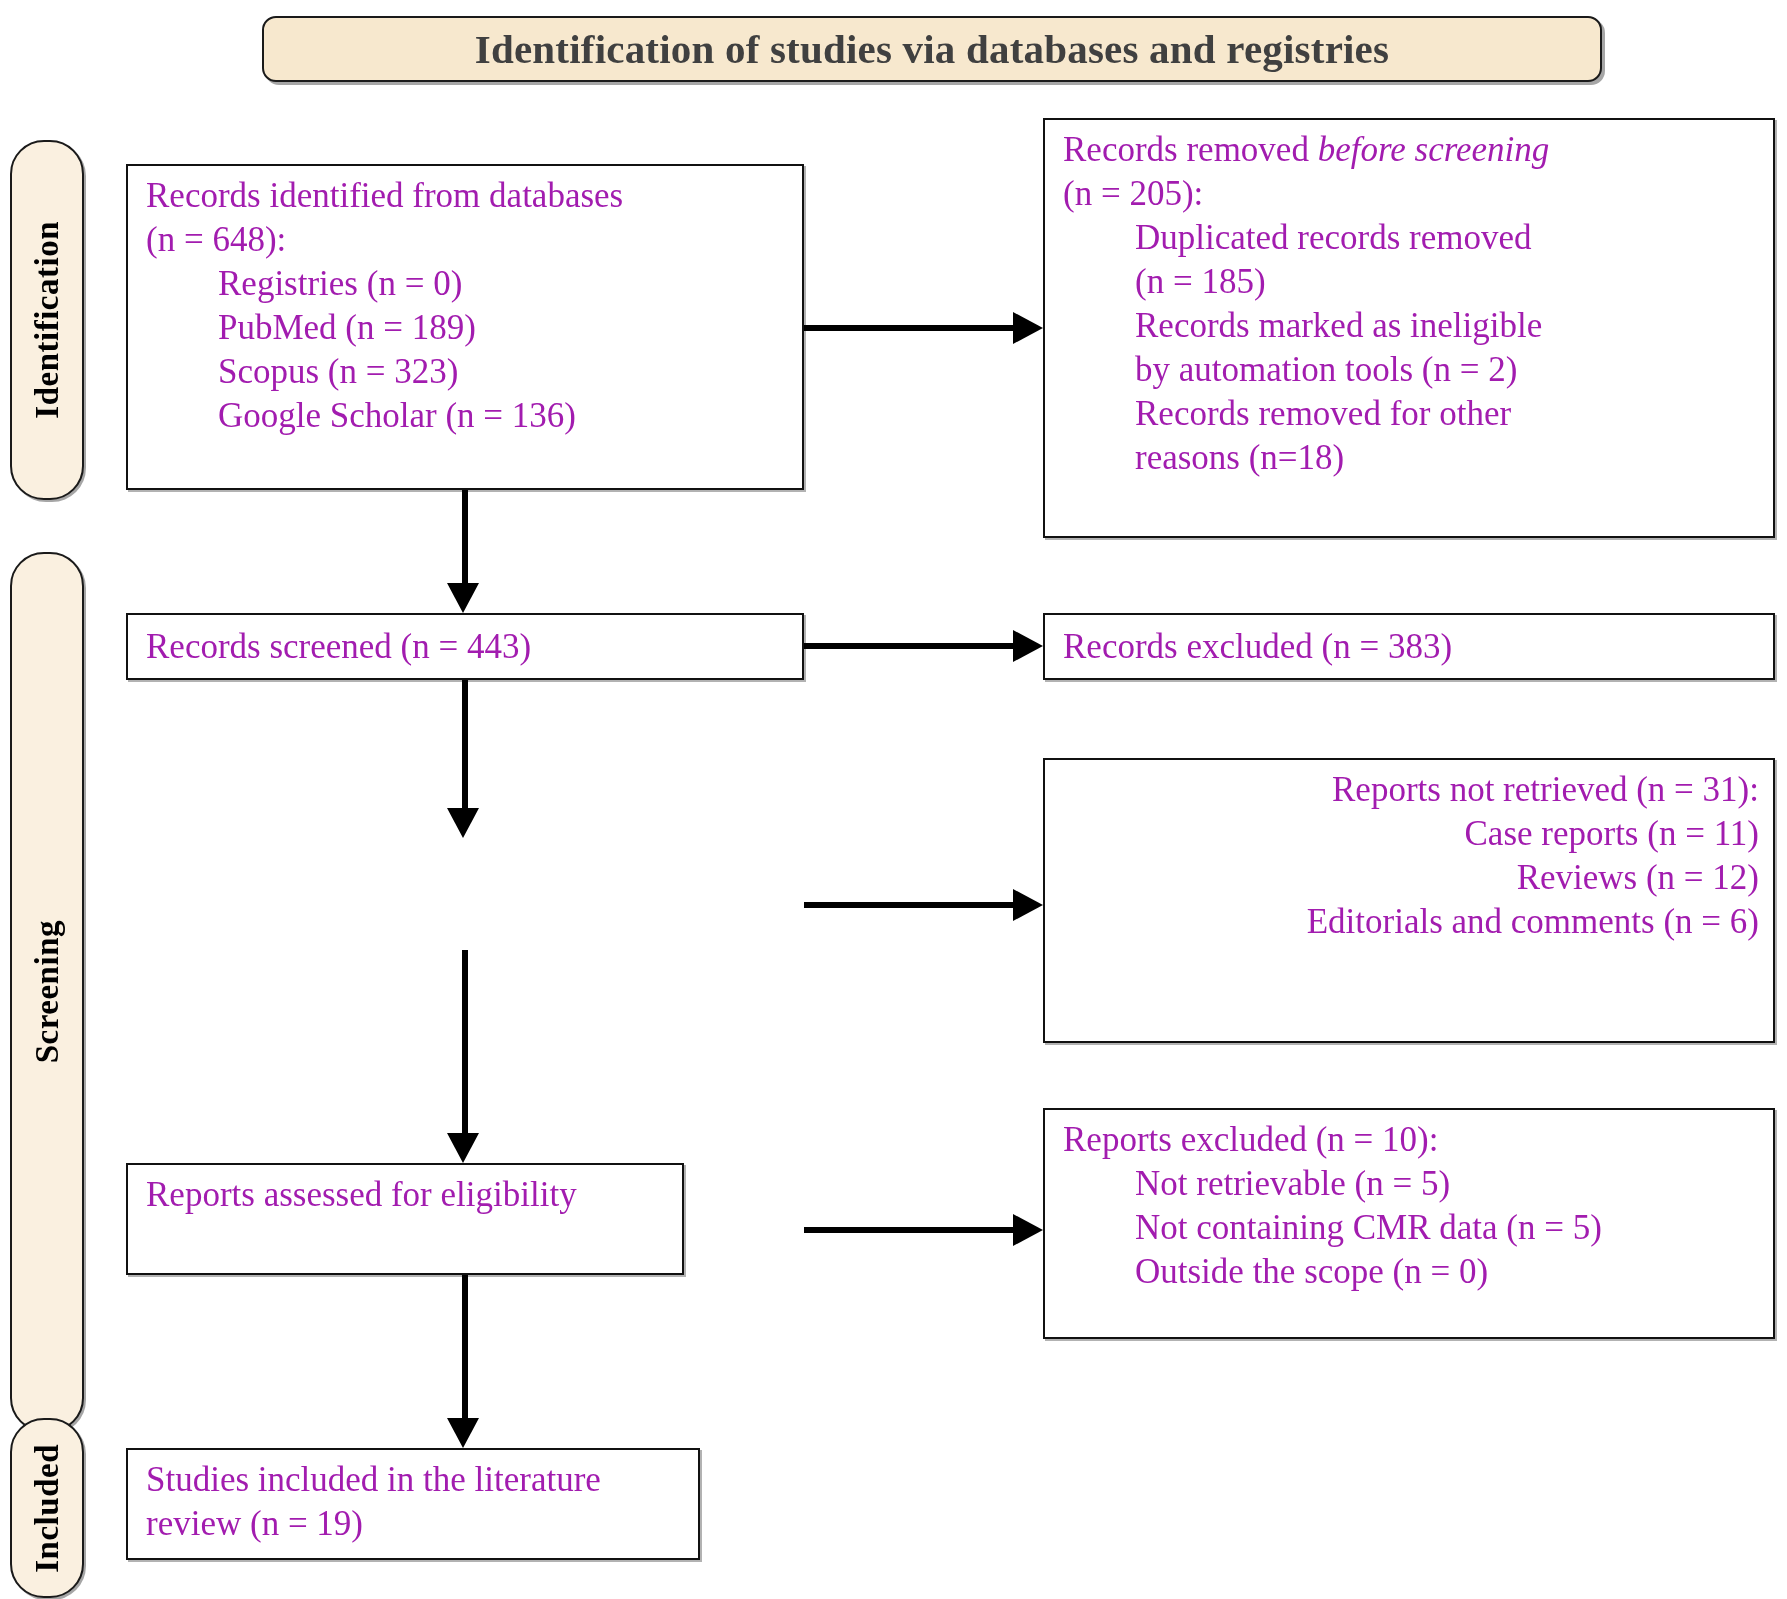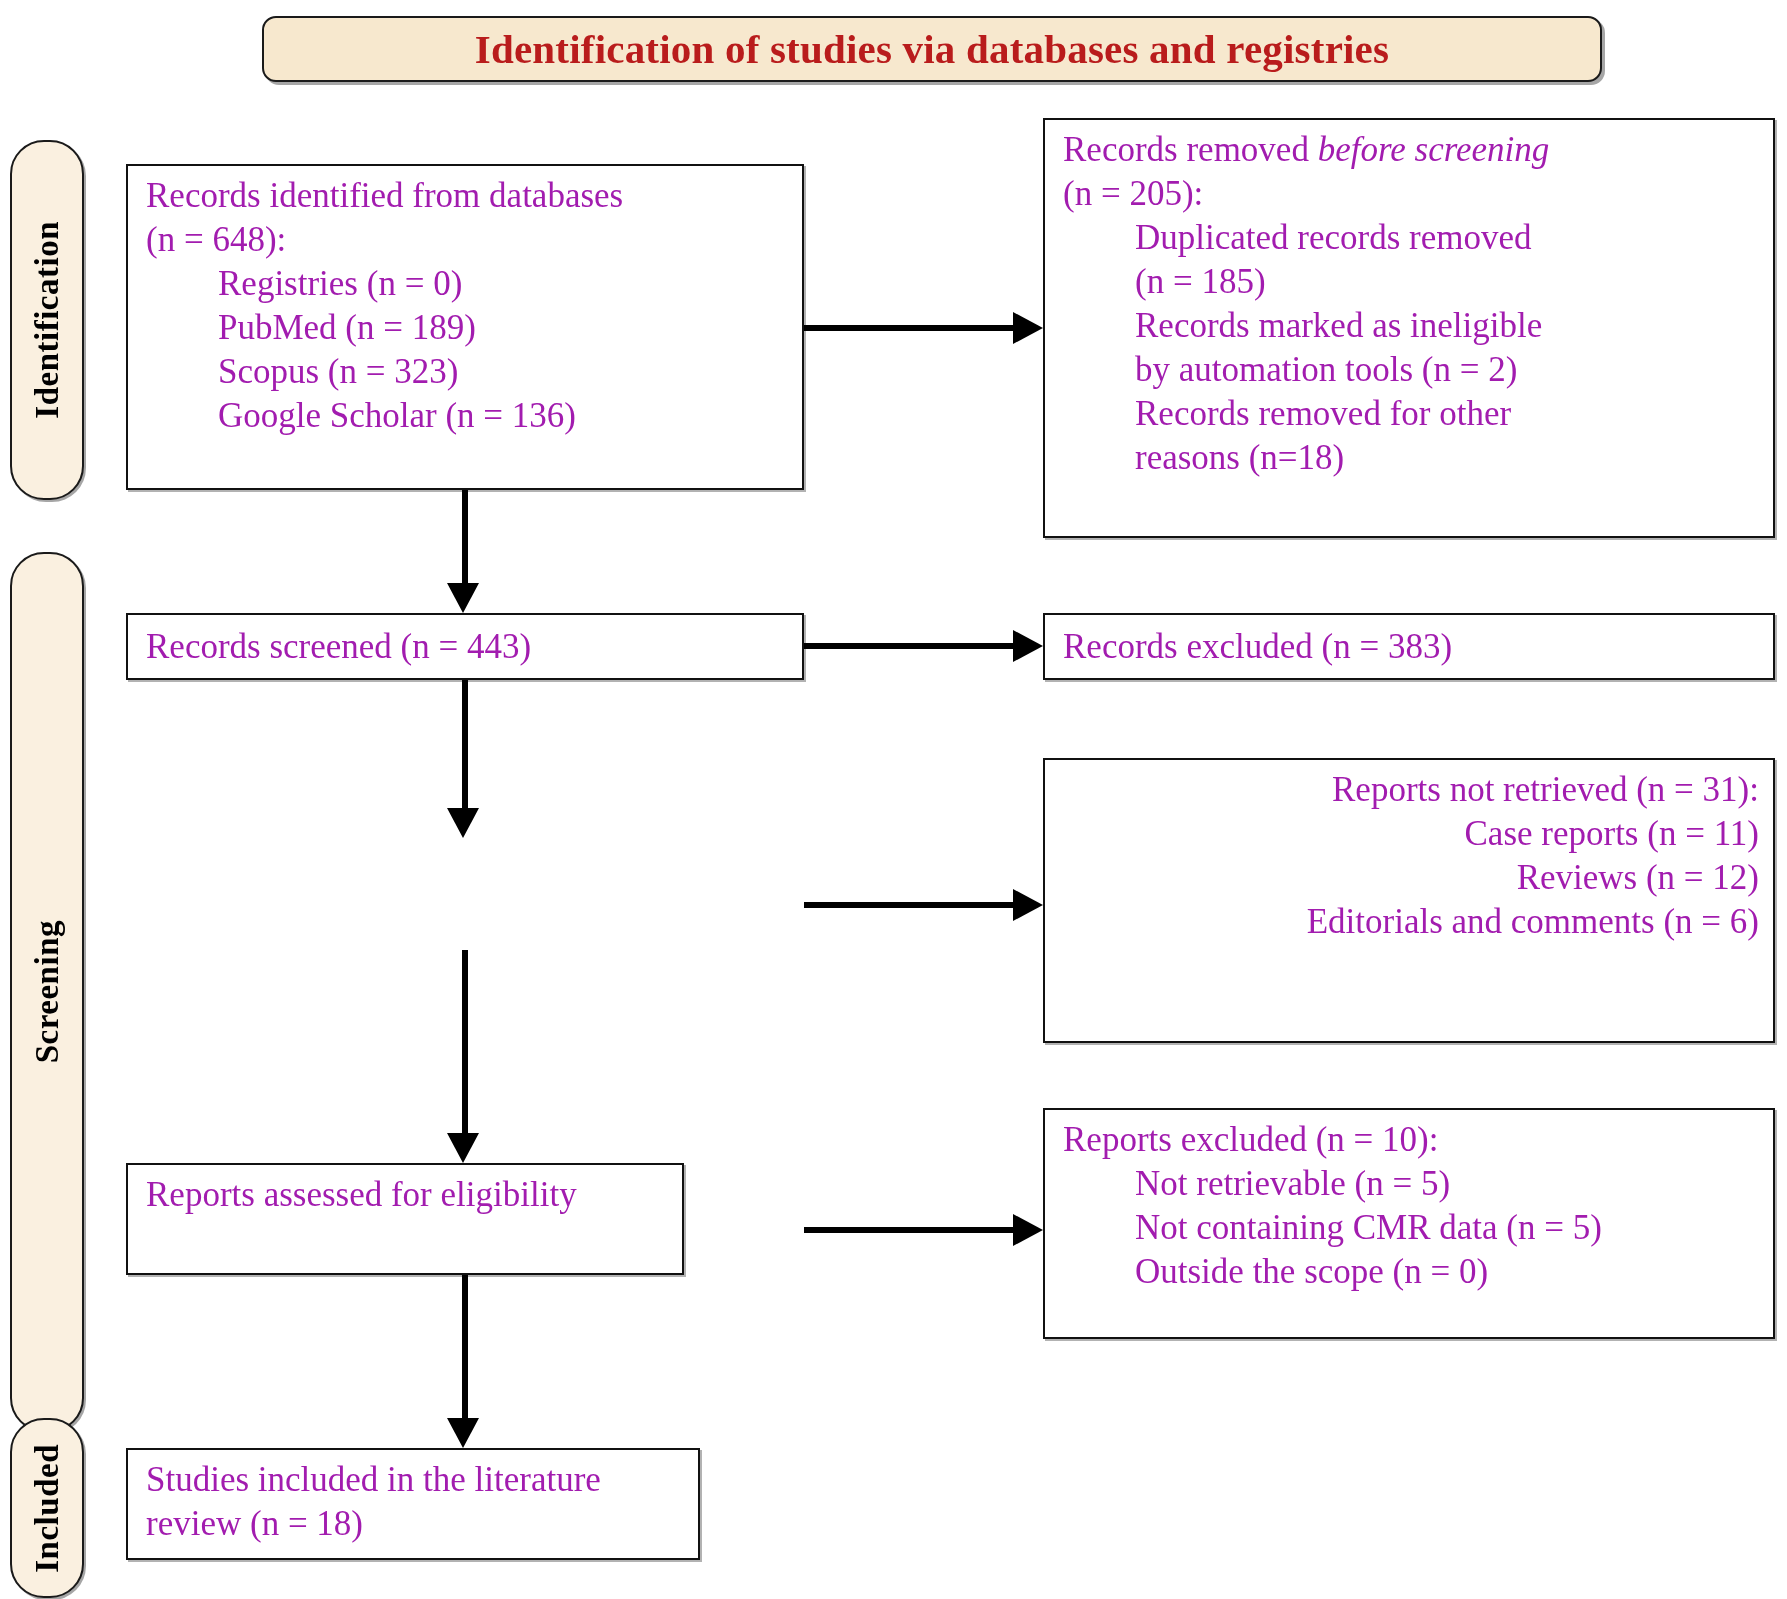--- a/index.html
+++ b/index.html
@@ -31,21 +31,21 @@
     box-sizing: border-box;
     display: flex;
     align-items: center;
     justify-content: center;
     box-shadow: 3px 3px 0 rgba(0,0,0,0.35);
   }
   .banner-text {
     font-family: "Liberation Serif", "DejaVu Serif", serif;
     font-weight: bold;
     font-size: 41px;
-    color: #b91c1c;
+    color: #404040;
     letter-spacing: 0.2px;
     white-space: nowrap;
   }
 
   
   .pill {
     position: absolute;
     background: #faf0e0;
     border: 2px solid #1a1a1a;
     border-radius: 34px;
@@ -180,21 +180,21 @@
 
   <div class="box" style="left:1043px; top:1108px; width:732px; height:231px;">
     <div class="line">Reports excluded (n = 10):</div>
     <div class="line indent">Not retrievable (n = 5)</div>
     <div class="line indent">Not containing CMR data (n = 5)</div>
     <div class="line indent">Outside the scope (n = 0)</div>
   </div>
 
   <div class="box" style="left:126px; top:1448px; width:574px; height:112px;">
     <div class="line">Studies included in the literature</div>
-    <div class="line">review (n = 18)</div>
+    <div class="line">review (n = 19)</div>
   </div>
 
   <div class="vline" style="left:462px; top:490px; height:93px;"></div>
   <div class="arrow-down" style="left:447px; top:583px;"></div>
 
   <div class="vline" style="left:462px; top:680px; height:128px;"></div>
   <div class="arrow-down" style="left:447px; top:808px;"></div>
 
   <div class="vline" style="left:462px; top:950px; height:183px;"></div>
   <div class="arrow-down" style="left:447px; top:1133px;"></div>

